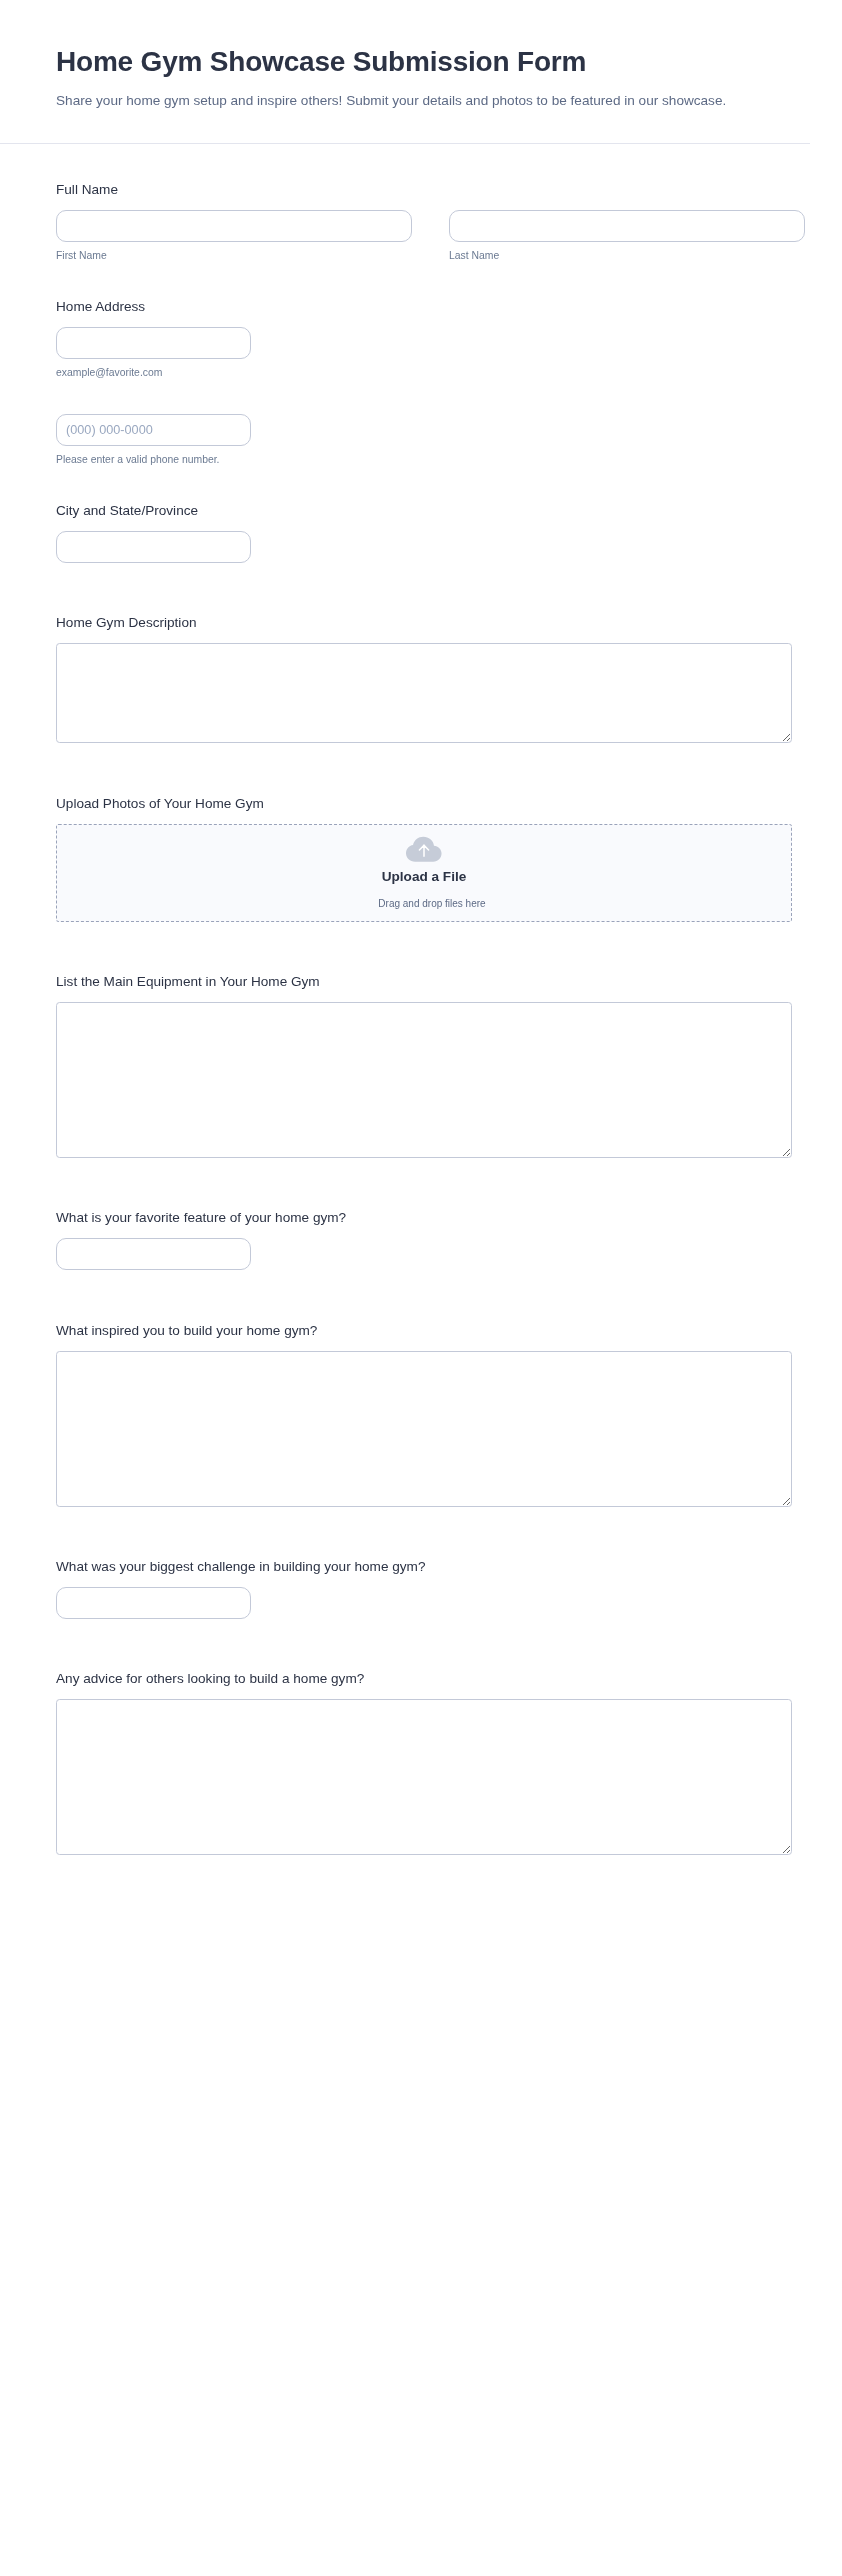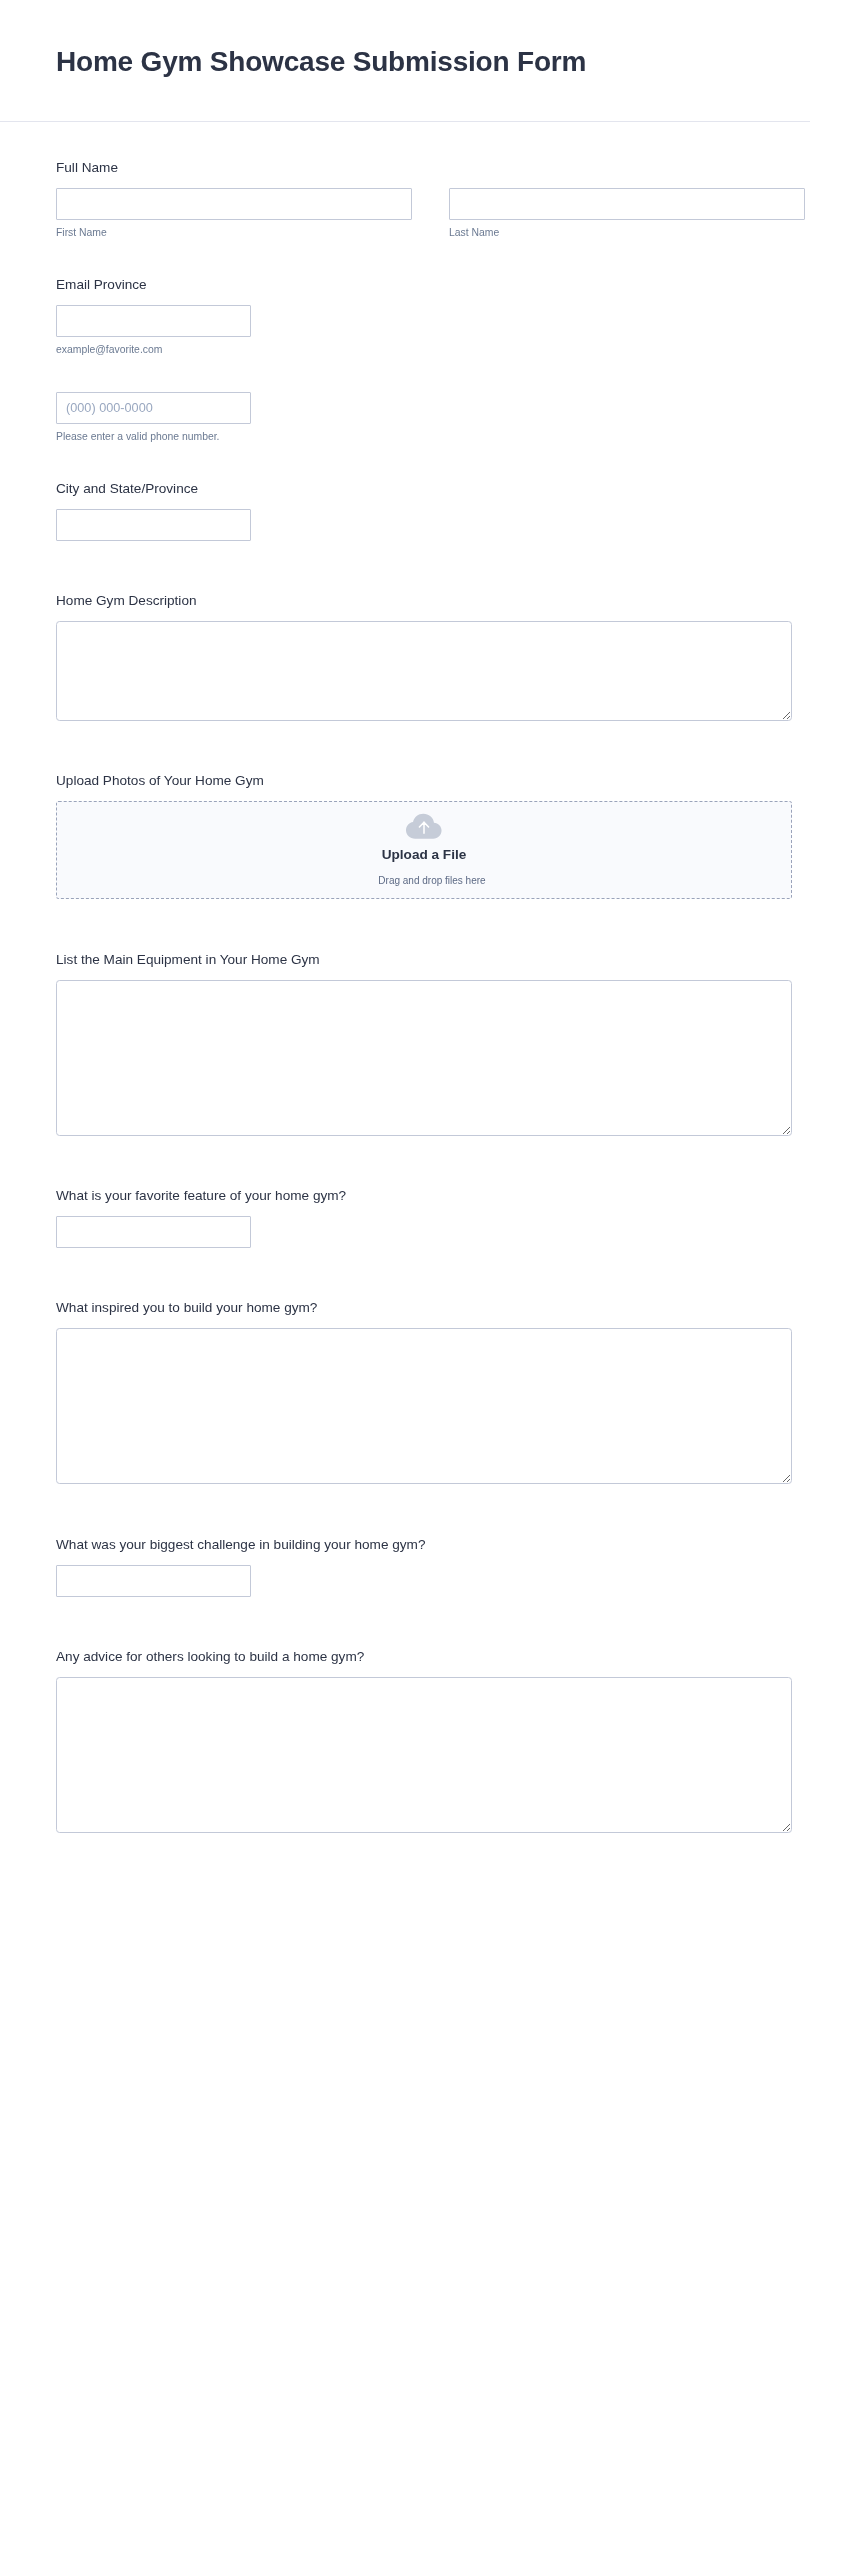--- a/index.html
+++ b/index.html
@@ -69,21 +69,21 @@
     margin-top: 6.3px;
     line-height: 1.4;
     font-weight: normal;
   }
 
   
   .txt-input {
     display: block;
     height: 32px;
     border: 0.9px solid #c3c9d8;
-    border-radius: 1px;
+    border-radius: 10px;
     background: #ffffff;
     padding: 5.4px 9px;
     font-family: "Liberation Sans", sans-serif;
     font-size: 12.7px;
     color: #2c3345;
     outline: none;
   }
 
   .txt-input::placeholder {
     color: #9aa8c0;
@@ -159,40 +159,41 @@
 
   .spacer-lg { height: 16.3px; }
 </style>
 </head>
 <body>
 
 <div class="page">
 
   <div class="form-header">
     <h1 class="form-title">Home Gym Showcase Submission Form</h1>
+    <p class="form-subtitle">Share your home gym setup and inspire others! Submit your details and photos to be featured in our showcase.</p>
   </div>
 
   <div class="form-body">
 
     <div class="field-block">
       <label class="field-label">Full Name</label>
       <div class="row-2col">
         <div class="col">
           <input class="txt-input" type="text" placeholder="" style="">
           <div class="sublabel">First Name</div>
         </div>
         <div class="col">
           <input class="txt-input" type="text" placeholder="" style="">
           <div class="sublabel">Last Name</div>
         </div>
       </div>
     </div>
 
     <div class="field-block">
-      <label class="field-label">Email Province</label>
+      <label class="field-label">Home Address</label>
       <input class="txt-input w-short" type="text" placeholder="" style="">
       <div class="sublabel">example@favorite.com</div>
     </div>
 
     <div class="field-block">
       <input class="txt-input w-short" type="text" placeholder="(000) 000-0000" style="">
       <div class="sublabel">Please enter a valid phone number.</div>
     </div>
 
     <div class="field-block">

